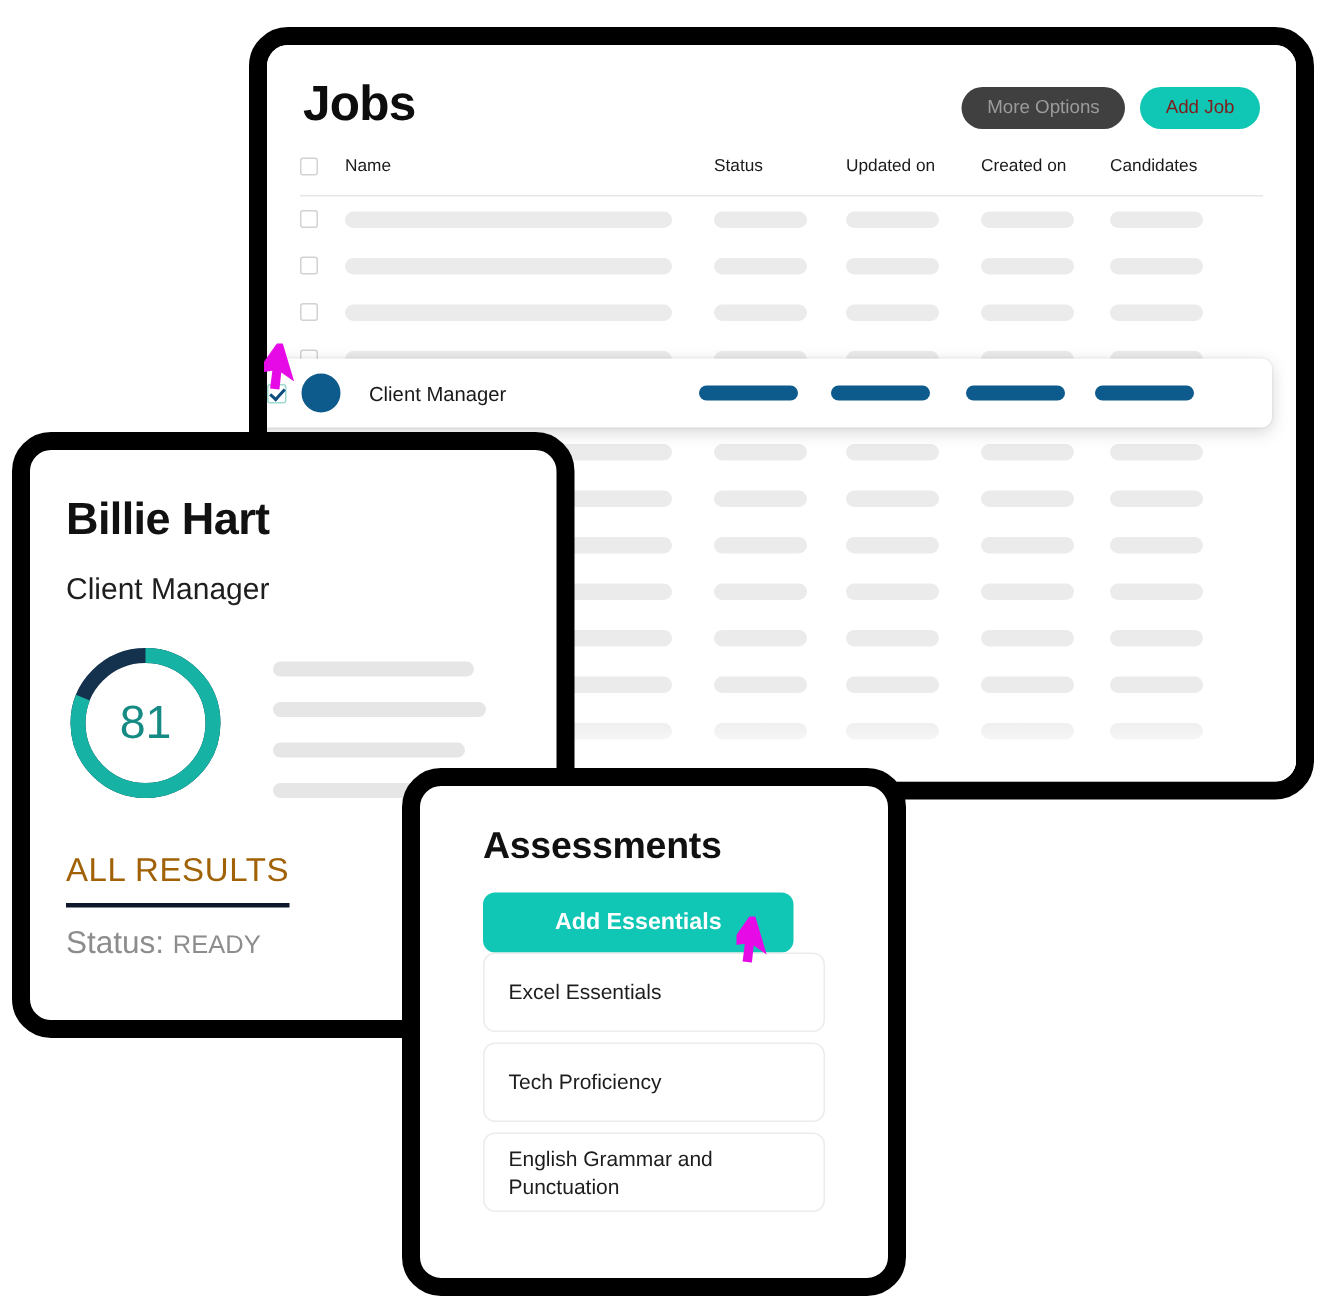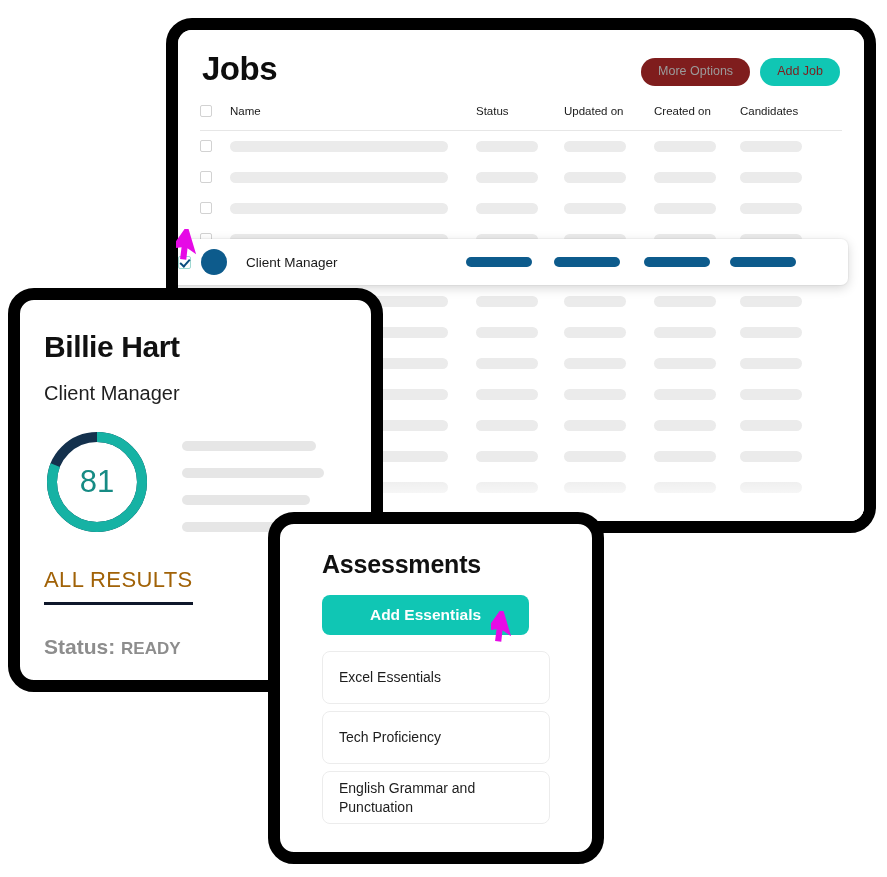--- a/index.html
+++ b/index.html
@@ -68,21 +68,21 @@
     border: none;
     border-radius: 999px;
     font-family: "Liberation Sans", sans-serif;
     font-size: 12.5px;
     padding: 7px 17px;
     cursor: pointer;
     white-space: nowrap;
     line-height: 1.1;
   }
   .btn-ghost {
-    background: #7f1d1d;
+    background: #404040;
     color: #9b9b9b;
   }
   .btn-primary {
     background: #10c6b4;
     color: #7f1d1d;
   }
 
   
   .jobs-table {
     margin-top: 12px;
@@ -267,24 +267,23 @@
   .all-results {
     margin-top: 18px;
     font-size: 22px;
     color: #a16207;
     letter-spacing: 0.4px;
     display: inline-block;
     border-bottom: 3px solid #0f172a;
     padding-bottom: 9px;
   }
   .status-line {
-    margin-top: 30px;
+    margin-top: 12px;
     font-size: 21px;
     color: #8d8d8d;
-    font-weight: bold;
   }
   .status-line .status-value {
     font-size: 17px;
     color: #8d8d8d;
   }
 
   
   #assessments-window {
     left: 268px;
     top: 512px;
@@ -310,21 +309,21 @@
     color: #ffffff;
     border: none;
     border-radius: 8px;
     font-size: 15.5px;
     font-weight: bold;
     padding: 11px 0;
     width: 207px;
     cursor: pointer;
     font-family: "Liberation Sans", sans-serif;
   }
-  .assess-list { margin-top: 16px; }
+  .assess-list { margin-top: 0; }
   .assess-item {
     border: 1px solid #ececec;
     border-radius: 8px;
     background: #ffffff;
     font-size: 14px;
     color: #1d1d1d;
     padding: 0 16px;
     height: 53px;
     display: flex;
     align-items: center;

